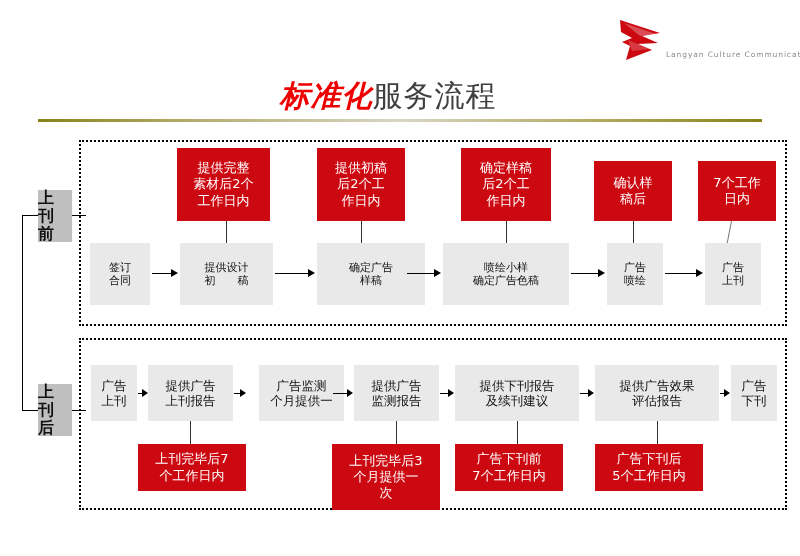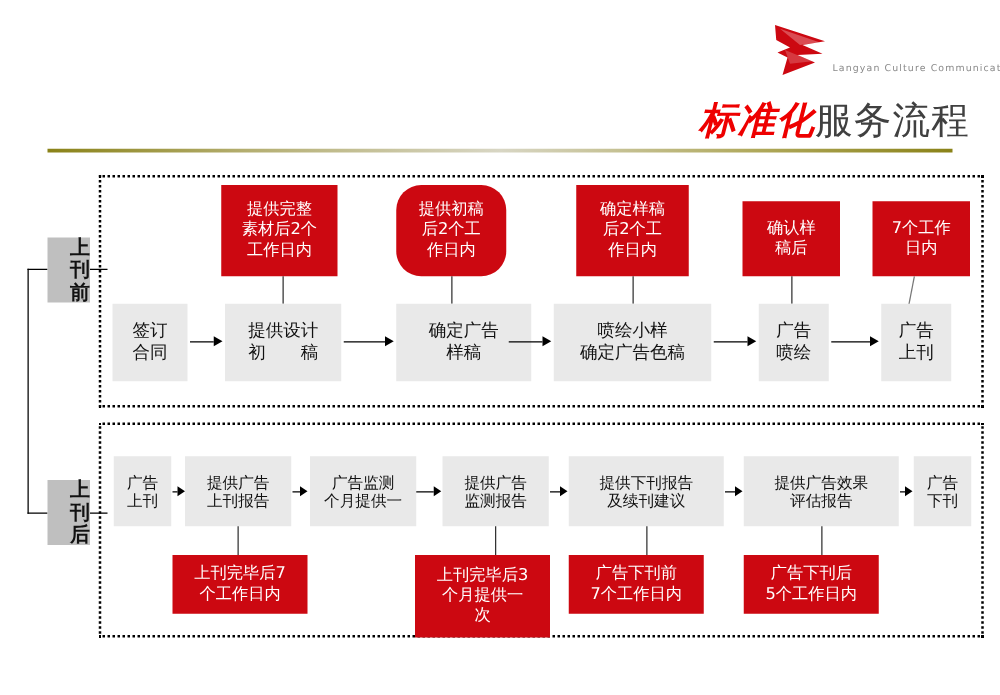--- a/index.html
+++ b/index.html
@@ -21,21 +21,21 @@
     letter-spacing: 1px; white-space: nowrap;
   }
   #logo-en {
     position: absolute; left: 48px; top: 36px; width: 132px;
     font-size: 7.5px; color: #8a8a8a; letter-spacing: 0.9px; white-space: nowrap;
   }
 
   
   #title {
     position: absolute; left: 0; top: 76px; width: 776px;
-    text-align: right; white-space: nowrap;
+    text-align: center; white-space: nowrap;
   }
   #title .hl {
     font-size: 30px; font-weight: bold; font-style: italic;
     color: #ee0000; letter-spacing: 1px;
   }
   #title .rest {
     font-size: 30px; font-weight: normal; color: #404040; letter-spacing: 1px;
   }
   #rule {
     position: absolute; left: 38px; top: 119px; width: 724px; height: 3px;
@@ -44,39 +44,39 @@
 
   
   .bracket-v {
     position: absolute; left: 22px; width: 1px; background: #000;
   }
   .bracket-h { position: absolute; height: 1px; background: #000; }
 
   .sec-label {
     position: absolute; background: #bfbfbf; color: #111;
     font-size: 16px; font-weight: bold; line-height: 1.14;
-    display: flex; align-items: center; justify-content: flex-end;
+    display: flex; align-items: center; justify-content: flex-start;
     text-align: center;
   }
   .sec-label span { display: block; width: 1em; word-break: break-all; }
 
   
   .group {
     position: absolute;
     border: 2px dotted #000;
     background: transparent;
   }
 
   
   .pbox {
     position: absolute; background: #e9e9e9; color: #111;
     display: flex; align-items: center; justify-content: center; text-align: center;
     line-height: 1.22; padding: 2px 1px;
   }
-  .r1 .pbox { font-size: 14px; }
+  .r1 .pbox { font-size: 11px; }
   .r2 .pbox { font-size: 12.5px; }
 
   
   .rbox {
     position: absolute; background: #cc0811; color: #ffffff;
     display: flex; align-items: center; justify-content: center; text-align: center;
     line-height: 1.24; font-size: 13px; padding: 2px 1px;
     font-weight: normal;
   }
   .r2 .rbox { font-size: 13px; }
@@ -139,21 +139,21 @@
 
   <div class="r1">
 
     <div class="rbox" style="left:177px; top:148px; width:93px; height:73px;">
       <div>
         <div>提供完整</div>
         <div>素材后2个</div>
         <div>工作日内</div>
       </div>
     </div>
-    <div class="rbox" style="left:317px; top:148px; width:88px; height:73px;border-radius:20px;">
+    <div class="rbox" style="left:317px; top:148px; width:88px; height:73px;">
       <div>
         <div>提供初稿</div>
         <div>后2个工</div>
         <div>作日内</div>
       </div>
     </div>
     <div class="rbox" style="left:461px; top:148px; width:90px; height:73px;">
       <div>
         <div>确定样稿</div>
         <div>后2个工</div>
@@ -247,21 +247,21 @@
         <div>广告</div>
         <div>上刊</div>
       </div>
     </div>
     <div class="pbox" style="left:148px; top:365px; width:85px; height:56px;">
       <div>
         <div>提供广告</div>
         <div>上刊报告</div>
       </div>
     </div>
-    <div class="pbox" style="left:248px; top:365px; width:85px; height:56px;">
+    <div class="pbox" style="left:259px; top:365px; width:85px; height:56px;">
       <div>
         <div>广告监测</div>
         <div>个月提供一</div>
       </div>
     </div>
     <div class="pbox" style="left:354px; top:365px; width:85px; height:56px;">
       <div>
         <div>提供广告</div>
         <div>监测报告</div>
       </div>

